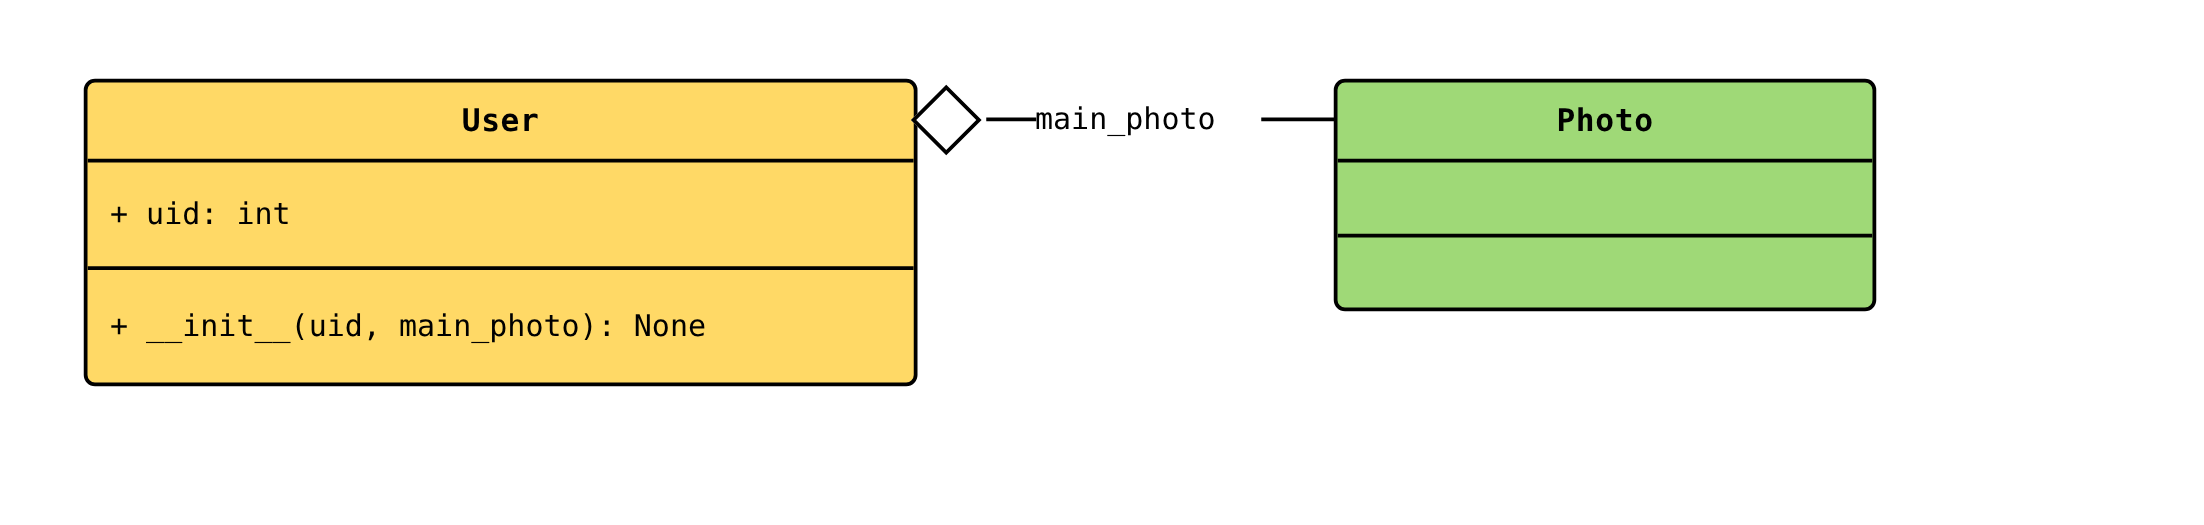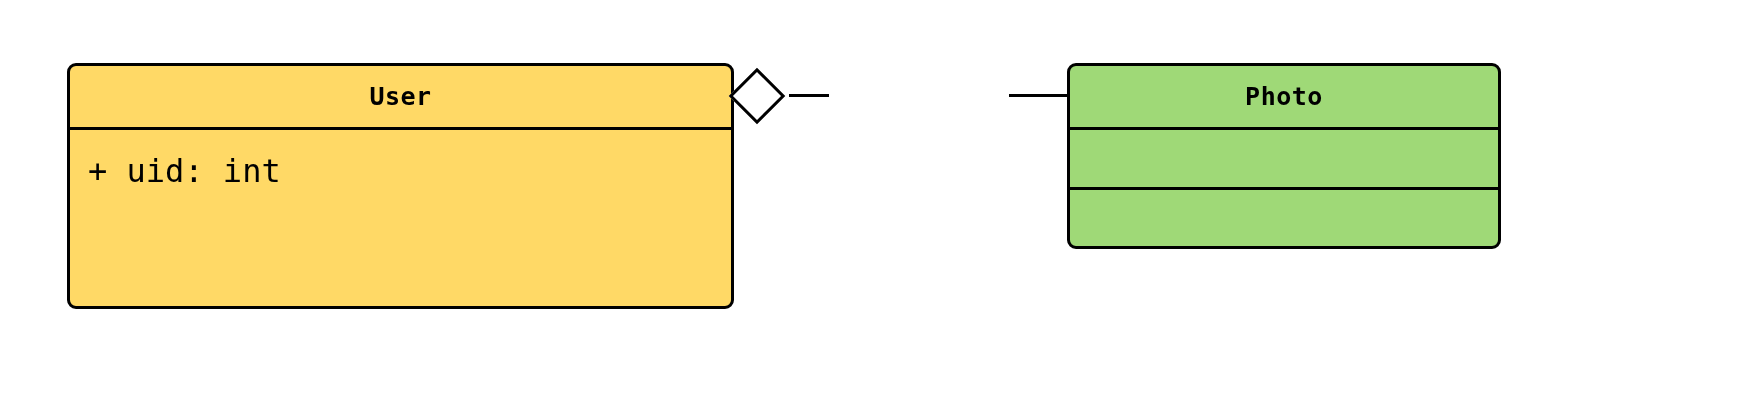--- a/index.html
+++ b/index.html
@@ -49,21 +49,21 @@
   }
 
   .uml-rows {
     padding: 10px 18px 10px 18px;
     display: flex;
     flex-direction: column;
     justify-content: center;
   }
 
   .uml-row {
-    font-size: 32px;
+    font-size: 24px;
     line-height: 31px;
     color: #000000;
     white-space: pre;
   }
 
   .uml-row b {
     font-weight: bold;
   }
 
   
@@ -122,26 +122,30 @@
 <div id="canvas">
 
   <div class="uml-class" id="class-user">
 
     <div class="uml-compartment uml-title c-title">User</div>
 
     <div class="uml-compartment uml-rows c-attrs">
       <div class="uml-row">+ uid: int</div>
     </div>
 
+    <div class="uml-compartment uml-rows c-methods">
+      <div class="uml-row">+ __init__(uid, main_photo): None</div>
+    </div>
   </div>
 
   <div class="assoc-diamond" style="left:737px; top:76px;"></div>
 
   <div class="assoc-line" style="left:789px; top:94px; width:40px;"></div>
 
+  <div class="assoc-label" style="left:828px; top:83px;">main_photo</div>
 
   <div class="assoc-line" style="left:1009px; top:94px; width:60px;"></div>
 
   <div class="uml-class" id="class-photo">
 
     <div class="uml-compartment uml-title c-title">Photo</div>
 
     <div class="uml-compartment uml-rows c-attrs"></div>
 
     <div class="uml-compartment uml-rows c-methods"></div>

